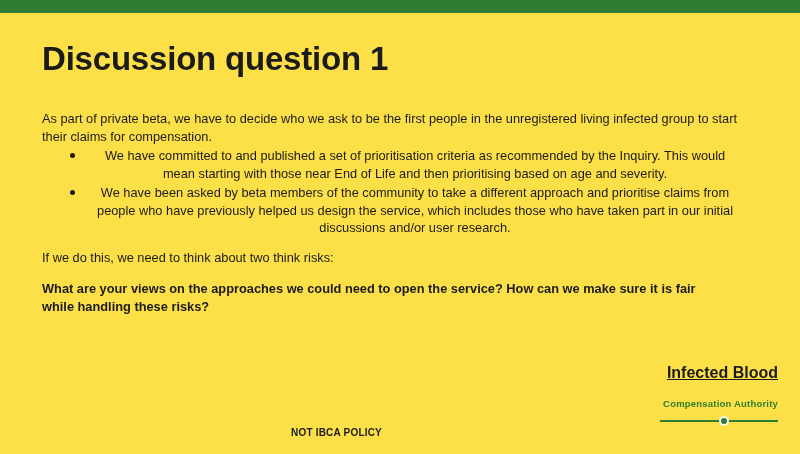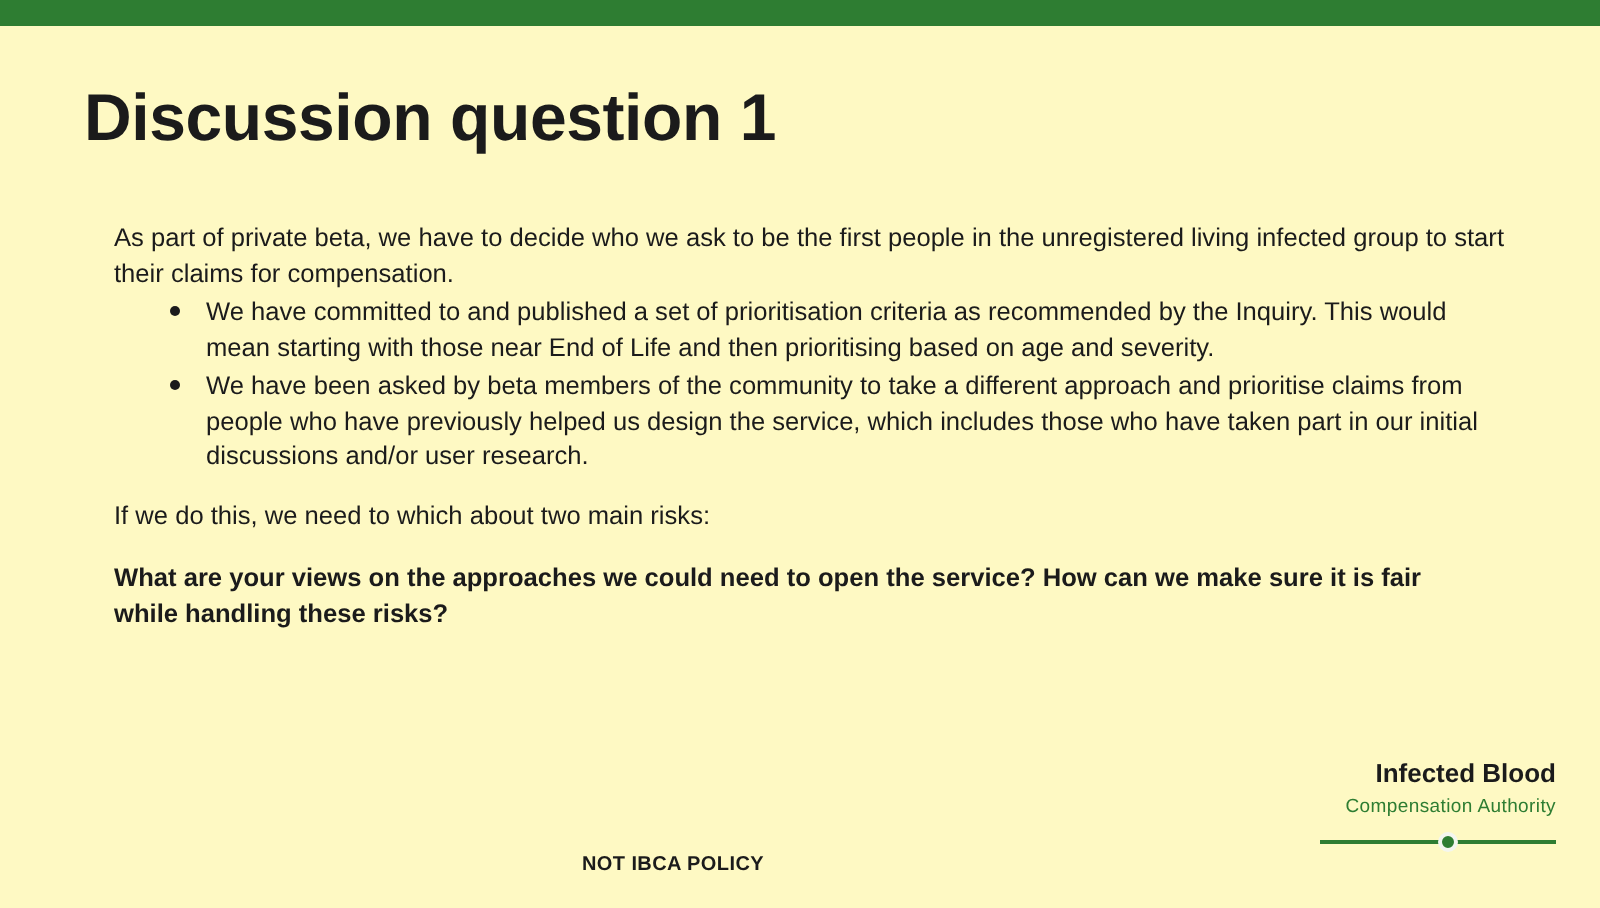--- a/index.html
+++ b/index.html
@@ -10,21 +10,21 @@
     width: 800px;
     height: 454px;
     background: #f4f6f0;
     font-family: "Liberation Sans", sans-serif;
     overflow: hidden;
   }
   .slide {
     position: relative;
     width: 800px;
     height: 454px;
-    background: #fef9c3;
+    background: #fde047;
     box-sizing: border-box;
   }
   .top-bar {
     position: absolute;
     top: 0; left: 0;
     width: 800px;
     height: 13px;
     background: #2e7d32;
   }
   .title {
@@ -37,34 +37,34 @@
     letter-spacing: -0.2px;
   }
   .body-area {
     position: absolute;
     top: 110px;
     left: 42px;
     width: 700px;
     color: #1b1b1b;
     font-size: 12.8px;
     line-height: 1.37;
-    margin-left: 15px;
   }
   .para {
     margin: 0 0 2px 0;
   }
   ul.bullets {
     margin: 2px 0 12px 0;
     padding-left: 28px;
     list-style: none;
   }
   ul.bullets li {
     position: relative;
     margin-bottom: 2px;
     padding-left: 18px;
+    text-align: center;
   }
   ul.bullets li:before {
     content: "";
     position: absolute;
     left: 0;
     top: 6px;
     width: 5px;
     height: 5px;
     border-radius: 50%;
     background: #1b1b1b;
@@ -88,31 +88,32 @@
     letter-spacing: 0.2px;
   }
   .logo {
     position: absolute;
     right: 22px;
     bottom: 28px;
     text-align: right;
     width: 230px;
   }
   .logo-name {
-    font-size: 13px;
+    font-size: 16px;
     font-weight: bold;
     color: #1b1b1b;
     line-height: 1.1;
+    text-decoration: underline;
   }
   .logo-sub {
     font-size: 9.5px;
-    font-weight: normal;
+    font-weight: bold;
     color: #2e7d32;
     letter-spacing: 0.2px;
-    margin-top: 4px;
+    margin-top: 16px;
   }
   .logo-rule {
     position: relative;
     margin-top: 7px;
     height: 10px;
   }
   .logo-rule .line {
     position: absolute;
     top: 4px;
     right: 0;
@@ -143,21 +144,21 @@
 
   <div class="body-area">
 
     <p class="para">As part of private beta, we have to decide who we ask to be the first people in the unregistered living infected group to start their claims for compensation.</p>
 
     <ul class="bullets">
       <li>We have committed to and published a set of prioritisation criteria as recommended by the Inquiry. This would mean starting with those near End of Life and then prioritising based on age and severity.</li>
       <li>We have been asked by beta members of the community to take a different approach and prioritise claims from people who have previously helped us design the service, which includes those who have taken part in our initial discussions and/or user research.</li>
     </ul>
 
-    <p class="para">If we do this, we need to which about two main risks:</p>
+    <p class="para">If we do this, we need to think about two think risks:</p>
 
     <ul class="bullets">
     </ul>
 
     <p class="question">What are your views on the approaches we could need to open the service? How can we make sure it is fair while handling these risks?</p>
 
   </div>
 
   <div class="footer-note">NOT IBCA POLICY</div>
 

